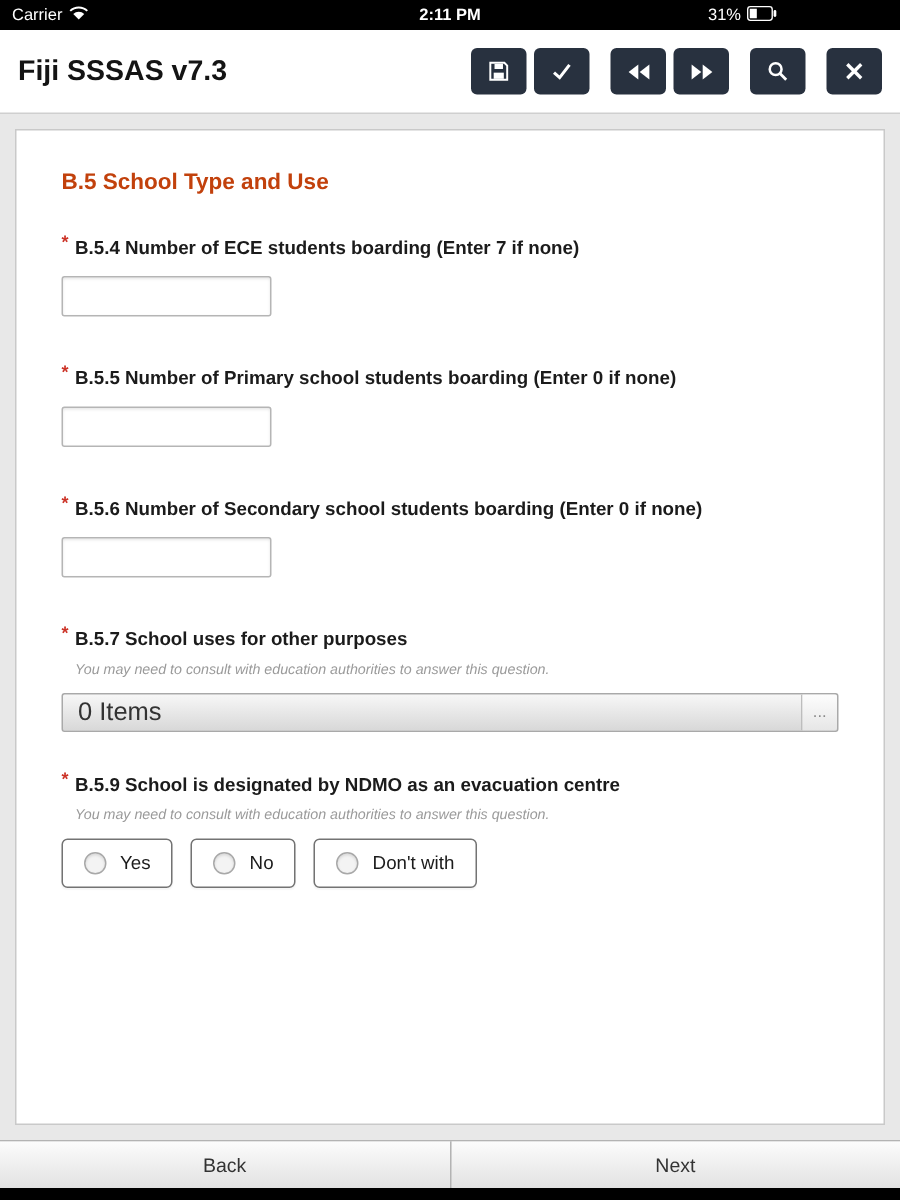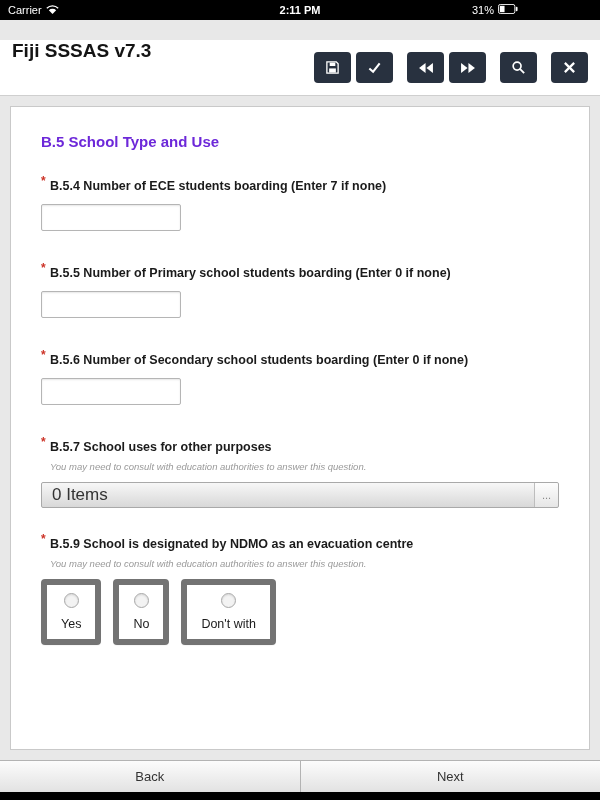--- a/index.html
+++ b/index.html
@@ -17,41 +17,41 @@
     display: flex; align-items: center; justify-content: space-between;
     font-size: 11px; padding: 0 8px; flex: none;
   }
   .status-left, .status-right { display: flex; align-items: center; gap: 4px; width: 120px; }
   .status-right { }
   .status-center { flex: 1; text-align: center; font-weight: bold; font-size: 11px; }
 
   
   .app-header {
     height: 56px; background: #fff; border-bottom: 1px solid #cfcfcf;
-    display: flex; justify-content: space-between;
-    padding: 0 12px; flex: none; margin-top: 20px;
+    display: flex; align-items: center; justify-content: space-between;
+    padding: 0 12px; flex: none;
   }
   .app-title { font-size: 19px; font-weight: bold; color: #141414; }
   .toolbar { display: flex; align-items: center; }
   .tb-btn {
     width: 37px; height: 31px; border: none; border-radius: 4px;
     background: #28313f; color: #fff; cursor: pointer;
     display: flex; align-items: center; justify-content: center;
     margin-left: 5px;
   }
   .tb-btn.group-gap { margin-left: 14px; }
   .tb-btn svg { display: block; }
 
   
   .page { flex: 1; background: #e8e8e8; padding: 10px; overflow: hidden; }
   .card {
     background: #fff; border: 1px solid #c9c9c9; height: 100%;
     padding: 26px 30px 20px 30px;
   }
-  .section-title { color: #6d28d9; font-size: 15px; font-weight: bold; margin-bottom: 26px; }
+  .section-title { color: #c2410c; font-size: 15px; font-weight: bold; margin-bottom: 26px; }
 
   .question { margin-bottom: 8px; }
   .q-label-row { margin-bottom: 8px; position: relative; padding-left: 9px; }
   .req { color: #cc3327; font-weight: bold; font-size: 12px; position: absolute; left: 0; top: -2px; }
   .q-label { font-size: 12.5px; font-weight: bold; color: #1b1b1b; }
   .q-hint { font-size: 9.5px; font-style: italic; color: #9a9a9a; margin: -2px 0 10px 9px; }
 
   .text-input {
     width: 140px; height: 27px; border: 1px solid #b5b5b5; border-radius: 2px;
     background: #fff; box-shadow: inset 0 1px 2px rgba(0,0,0,0.10);
@@ -66,23 +66,23 @@
   }
   .ms-value { flex: 1; font-size: 17px; color: #333; padding-left: 10px; }
   .ms-more {
     width: 24px; align-self: stretch; border: none; border-left: 1px solid #bdbdbd;
     background: linear-gradient(#fdfdfd, #e6e6e6); color: #8a8a8a; font-size: 11px;
     cursor: pointer; border-radius: 0 2px 2px 0;
   }
 
   .radio-row { display: flex; gap: 12px; margin-top: 4px; }
   .radio-box {
-    display: flex; align-items: center; gap: 9px;
-    border: 6px solid #737373; border-radius: 4px; background: #fff;
-    padding: 8px 14px; cursor: pointer; box-shadow: 0 1px 1px rgba(0,0,0,0.04); flex-direction: column;
+    display: flex; gap: 9px;
+    border: 1px solid #737373; border-radius: 4px; background: #fff;
+    padding: 8px 14px; cursor: pointer; box-shadow: 0 1px 1px rgba(0,0,0,0.04);
   }
   .radio-circle {
     width: 15px; height: 15px; border-radius: 50%;
     border: 1px solid #a8a8a8; background: #f3f3f3;
     box-shadow: inset 0 1px 2px rgba(0,0,0,0.12);
   }
   .radio-label { font-size: 12.5px; color: #1b1b1b; }
 
   
   .footer { height: 32px; display: flex; flex: none; border-top: 1px solid #b3b3b3; }

